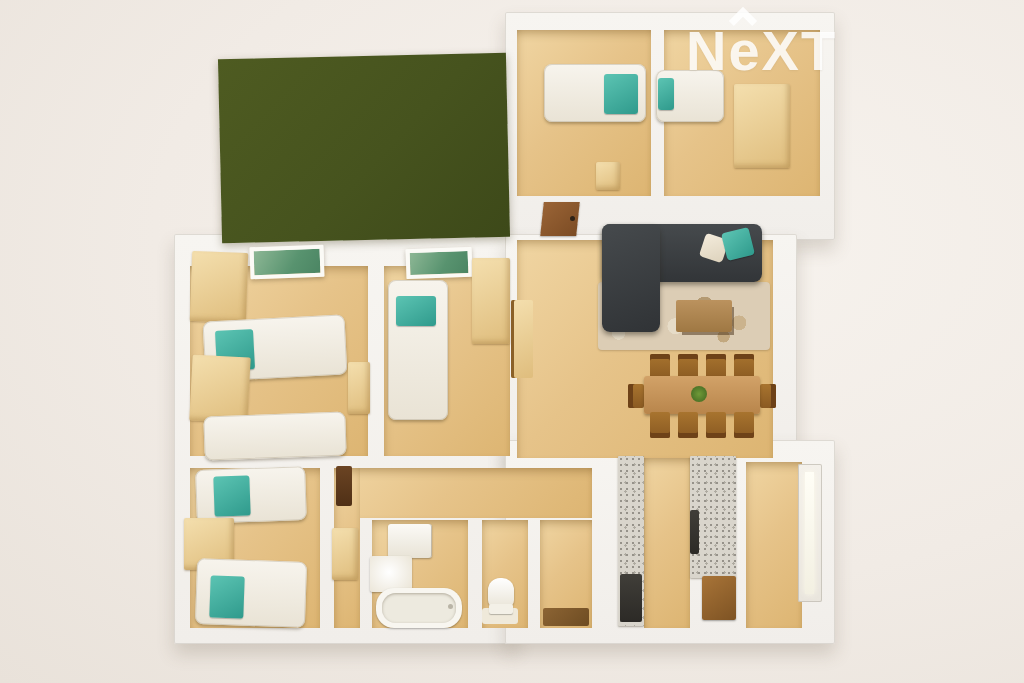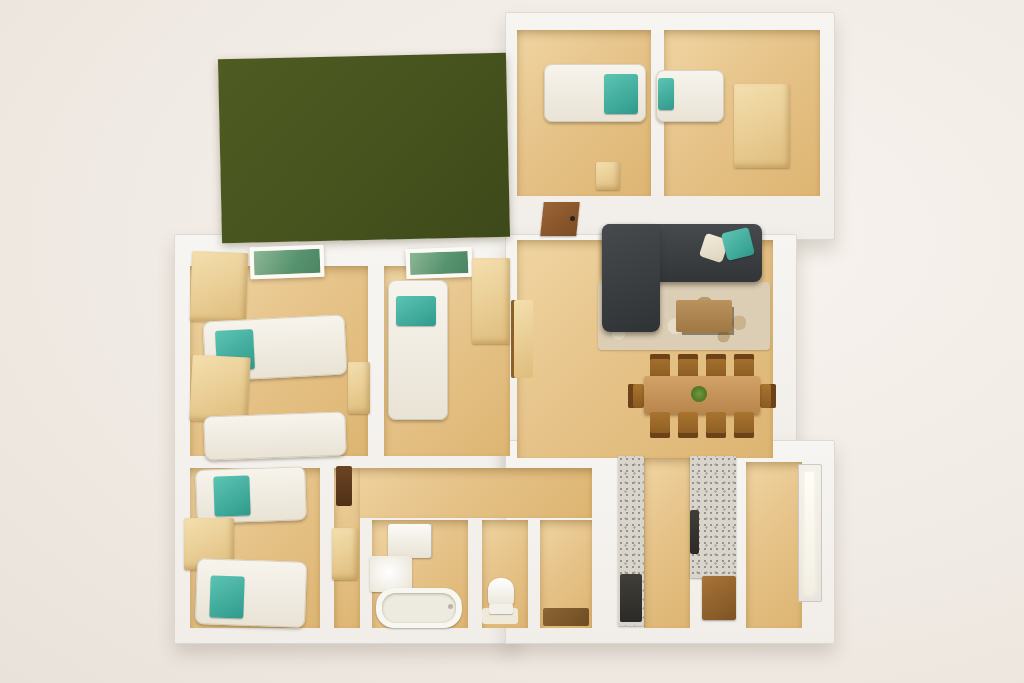--- a/index.html
+++ b/index.html
@@ -143,14 +143,18 @@
   <div class="abs terrazzo" style="left:618px;top:456px;width:26px;height:170px;"></div>
   <div class="abs dark" style="left:620px;top:574px;width:22px;height:48px;"></div>
   <div class="abs terrazzo" style="left:690px;top:456px;width:46px;height:122px;"></div>
   <div class="abs dark" style="left:690px;top:510px;width:9px;height:44px;"></div>
   <div class="abs" style="left:702px;top:576px;width:34px;height:44px;background:linear-gradient(145deg,#a87438,#7e5323);border-radius:2px;box-shadow:0 1px 2px rgba(0,0,0,.35);"></div>
 
   <div class="abs floor" style="left:746px;top:462px;width:56px;height:166px;"></div>
   <div class="abs" style="left:798px;top:464px;width:24px;height:138px;background:linear-gradient(180deg,#f4f1eb,#e9e5dd);border-radius:2px;box-shadow:inset 0 0 0 1px rgba(190,185,175,.7);"></div>
   <div class="abs" style="left:805px;top:472px;width:9px;height:122px;background:linear-gradient(180deg,#fffef6,#f3f0e2);box-shadow:0 0 6px rgba(255,252,235,.9);"></div>
 
+  <div class="abs watermark">
+    <span>N</span><span style="position:relative;"><span>e</span></span><span>X</span><span>T</span>
+    <span class="roof"></span>
+  </div>
 
 </div>
 
 </body></html>

